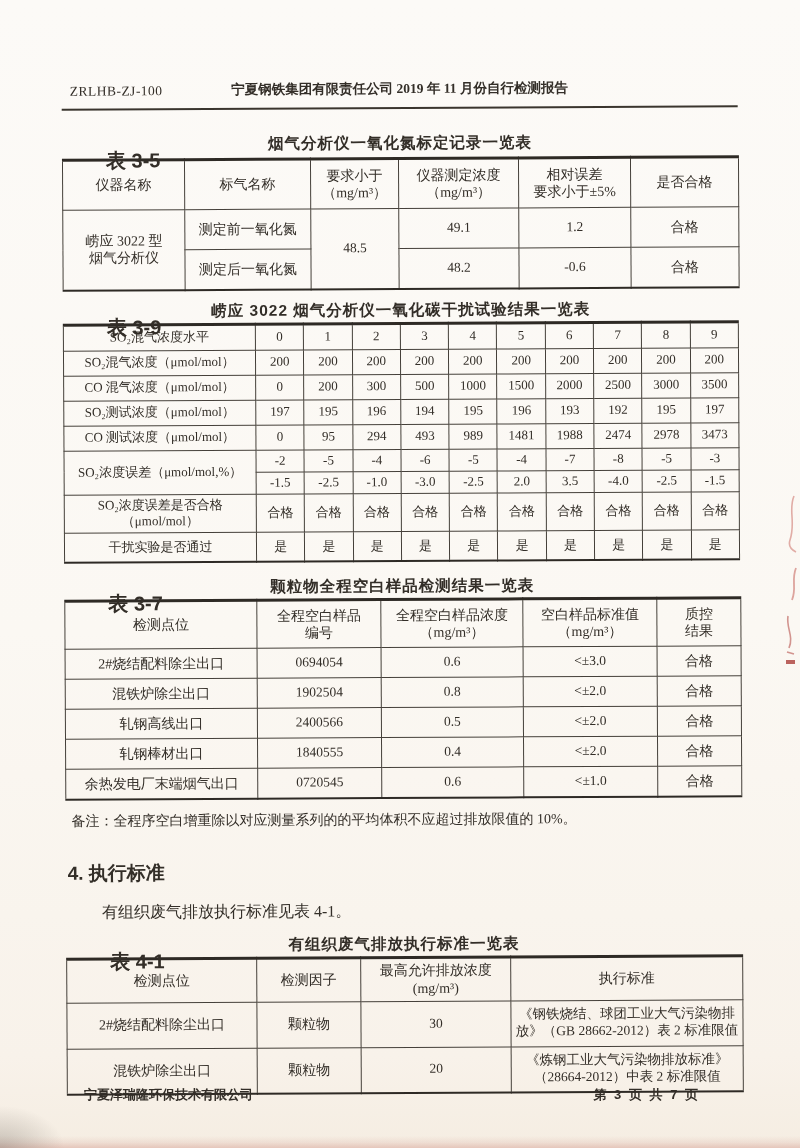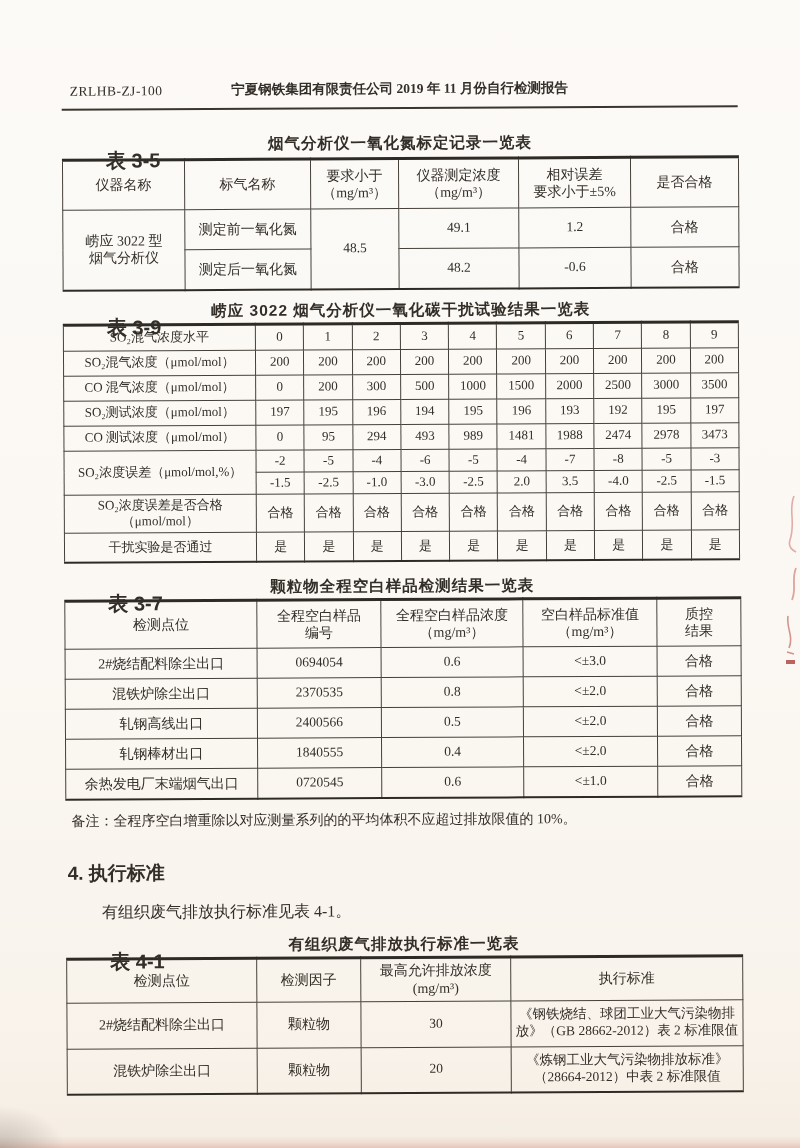--- a/index.html
+++ b/index.html
@@ -303,21 +303,21 @@
       </tr>
       <tr class="drow">
         <td>2#烧结配料除尘出口</td>
             <td class="num">0694054</td>
             <td class="num">0.6</td>
             <td class="num">&lt;±3.0</td>
             <td>合格</td>
       </tr>
       <tr class="drow">
         <td>混铁炉除尘出口</td>
-            <td class="num">2370535</td>
+            <td class="num">1902504</td>
             <td class="num">0.8</td>
             <td class="num">&lt;±2.0</td>
             <td>合格</td>
       </tr>
       <tr class="drow">
         <td>轧钢高线出口</td>
             <td class="num">2400566</td>
             <td class="num">0.5</td>
             <td class="num">&lt;±2.0</td>
             <td>合格</td>
@@ -372,20 +372,24 @@
         <td>混铁炉除尘出口</td>
         <td>颗粒物</td>
         <td class="num">20</td>
         <td class="std">《炼钢工业大气污染物排放标准》（28664-2012）中表 2 标准限值</td>
       </tr>
     </tbody>
       </table>
 
   </div>
 
+  <div class="footer">
+    <span class="co">宁夏泽瑞隆环保技术有限公司</span>
+    <span class="pg">第 3 页 共 7 页</span>
+  </div>
 
   <svg class="red-marks" viewBox="0 0 26 190">
     <path d="M20 8 C14 22, 22 34, 16 52 C14 58, 18 62, 22 64" fill="none" stroke="#c05048" stroke-width="1.6" opacity="0.45"></path>
     <path d="M22 80 C17 92, 23 100, 18 112" fill="none" stroke="#c05048" stroke-width="1.8" opacity="0.5"></path>
     <path d="M14 128 C12 140, 20 148, 15 160 M13 164 L20 166" fill="none" stroke="#b0423c" stroke-width="1.6" opacity="0.55"></path>
     <rect x="12" y="172" width="9" height="4" fill="#a5322c" opacity="0.75"></rect>
   </svg>
   <div class="bottom-strip"></div>
   <div class="corner-smudge"></div>
 </div>

